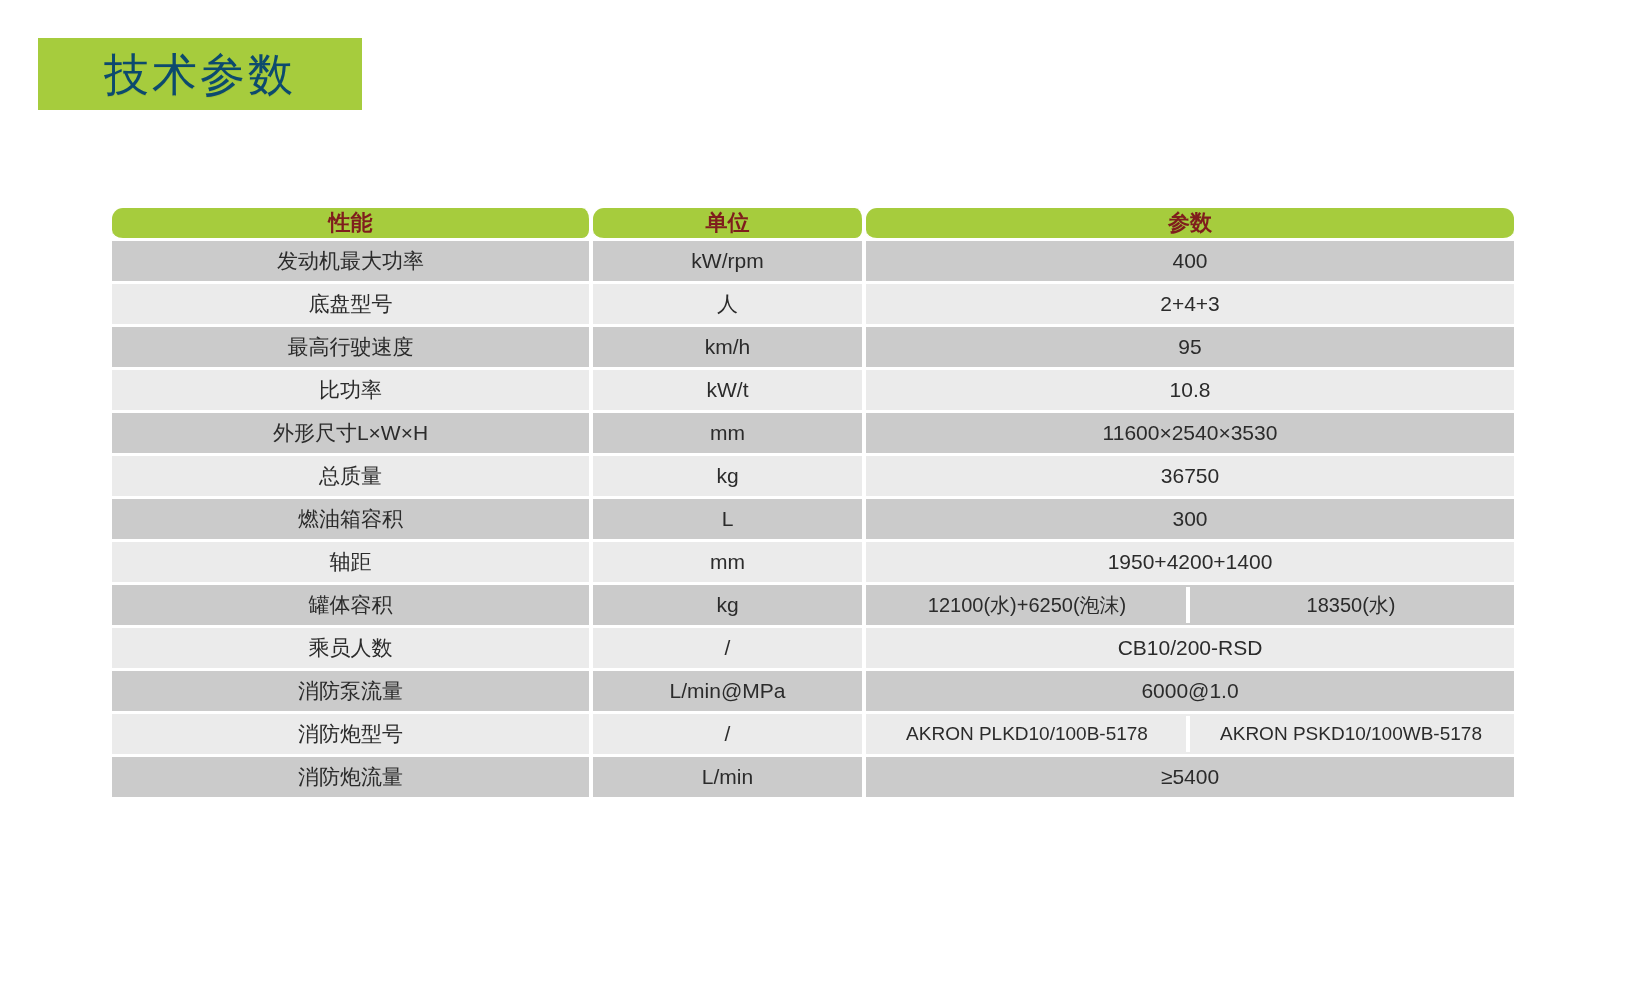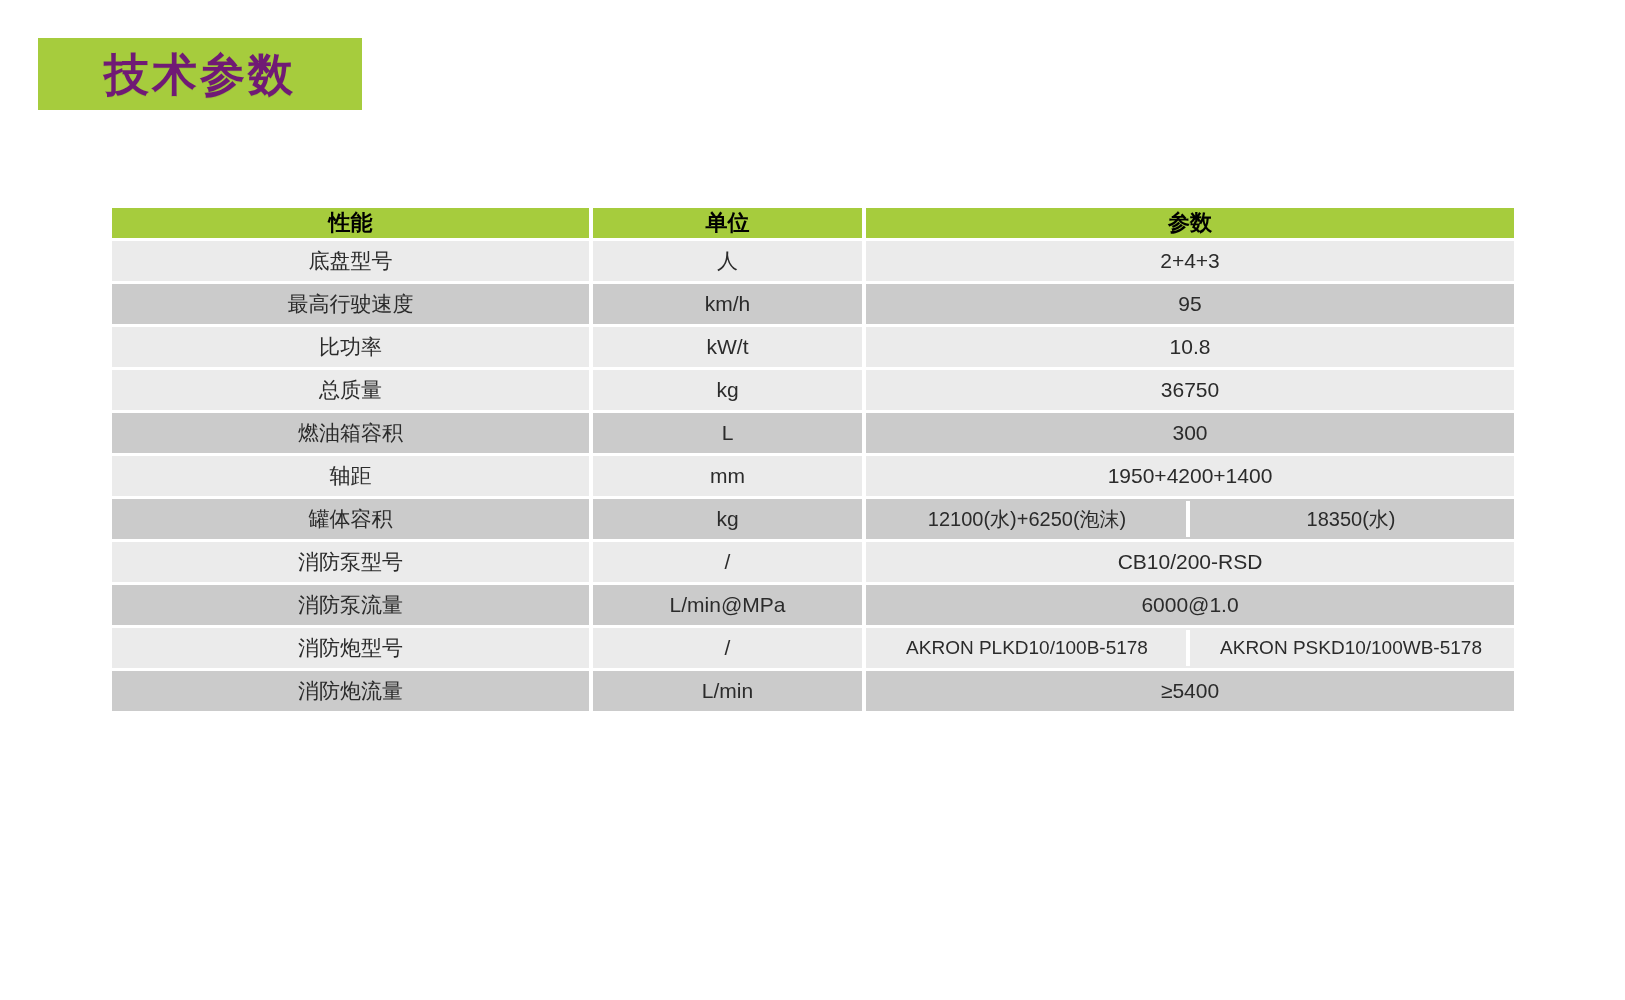--- a/index.html
+++ b/index.html
@@ -23,23 +23,23 @@
     left: 38px;
     top: 38px;
     width: 324px;
     height: 72px;
     background: #a6cc3d;
     display: flex;
     align-items: center;
     justify-content: center;
   }
   .title-banner .title-text {
-    color: #701a75;
+    color: #0c4a6e;
     font-size: 45px;
-    font-weight: bold;
+    font-weight: normal;
     letter-spacing: 3px;
     line-height: 1;
     text-shadow: 0 1px 0 rgba(0,0,0,0.06);
   }
 
   
   .spec-table {
     position: absolute;
     left: 112px;
     top: 208px;
@@ -63,25 +63,26 @@
     border-bottom: 3px solid #ffffff;
     padding: 0 6px;
     white-space: nowrap;
     overflow: hidden;
   }
   .spec-table th:last-child,
   .spec-table td:last-child { border-right: none; }
 
   .spec-table thead th {
     background: #a6cc3d;
-    color: #000000;
+    color: #7f1d1d;
     font-weight: bold;
     font-size: 22px;
     height: 25px;
     border-bottom: 3px solid #ffffff;
+    border-radius: 11px;
   }
 
   .spec-table tbody tr.odd  td { background: #ebebeb; }
   .spec-table tbody tr.even td { background: #cbcbcb; }
 
   
   .split {
     padding: 2px !important;
     border-right: none;
   }
@@ -123,39 +124,49 @@
     <thead>
       <tr>
         <th>性能</th>
         <th>单位</th>
         <th>参数</th>
       </tr>
     </thead>
     <tbody>
 
 
+      <tr class="even">
+        <td>发动机最大功率</td>
+        <td>kW/rpm</td>
+        <td>400</td>
+      </tr>
 
       <tr class="odd">
         <td>底盘型号</td>
         <td>人</td>
         <td>2+4+3</td>
       </tr>
 
       <tr class="even">
         <td>最高行驶速度</td>
         <td>km/h</td>
         <td>95</td>
       </tr>
 
       <tr class="odd">
         <td>比功率</td>
         <td>kW/t</td>
         <td>10.8</td>
       </tr>
 
+      <tr class="even">
+        <td>外形尺寸L×W×H</td>
+        <td>mm</td>
+        <td>11600×2540×3530</td>
+      </tr>
 
       <tr class="odd">
         <td>总质量</td>
         <td>kg</td>
         <td>36750</td>
       </tr>
 
       <tr class="even">
         <td>燃油箱容积</td>
         <td>L</td>
@@ -173,21 +184,21 @@
         <td>kg</td>
         <td class="split">
           <div class="split-inner">
             <div>12100(水)+6250(泡沫)</div>
             <div>18350(水)</div>
           </div>
         </td>
       </tr>
 
       <tr class="odd">
-        <td>消防泵型号</td>
+        <td>乘员人数</td>
         <td>/</td>
         <td>CB10/200-RSD</td>
       </tr>
 
       <tr class="even">
         <td>消防泵流量</td>
         <td>L/min@MPa</td>
         <td>6000@1.0</td>
       </tr>
 

